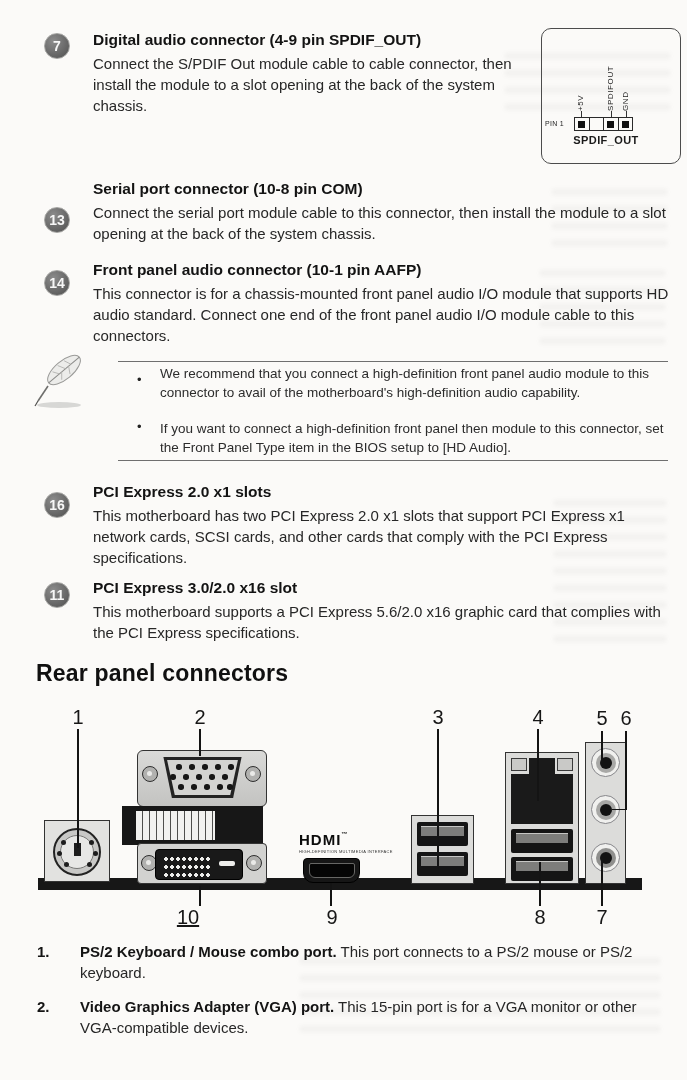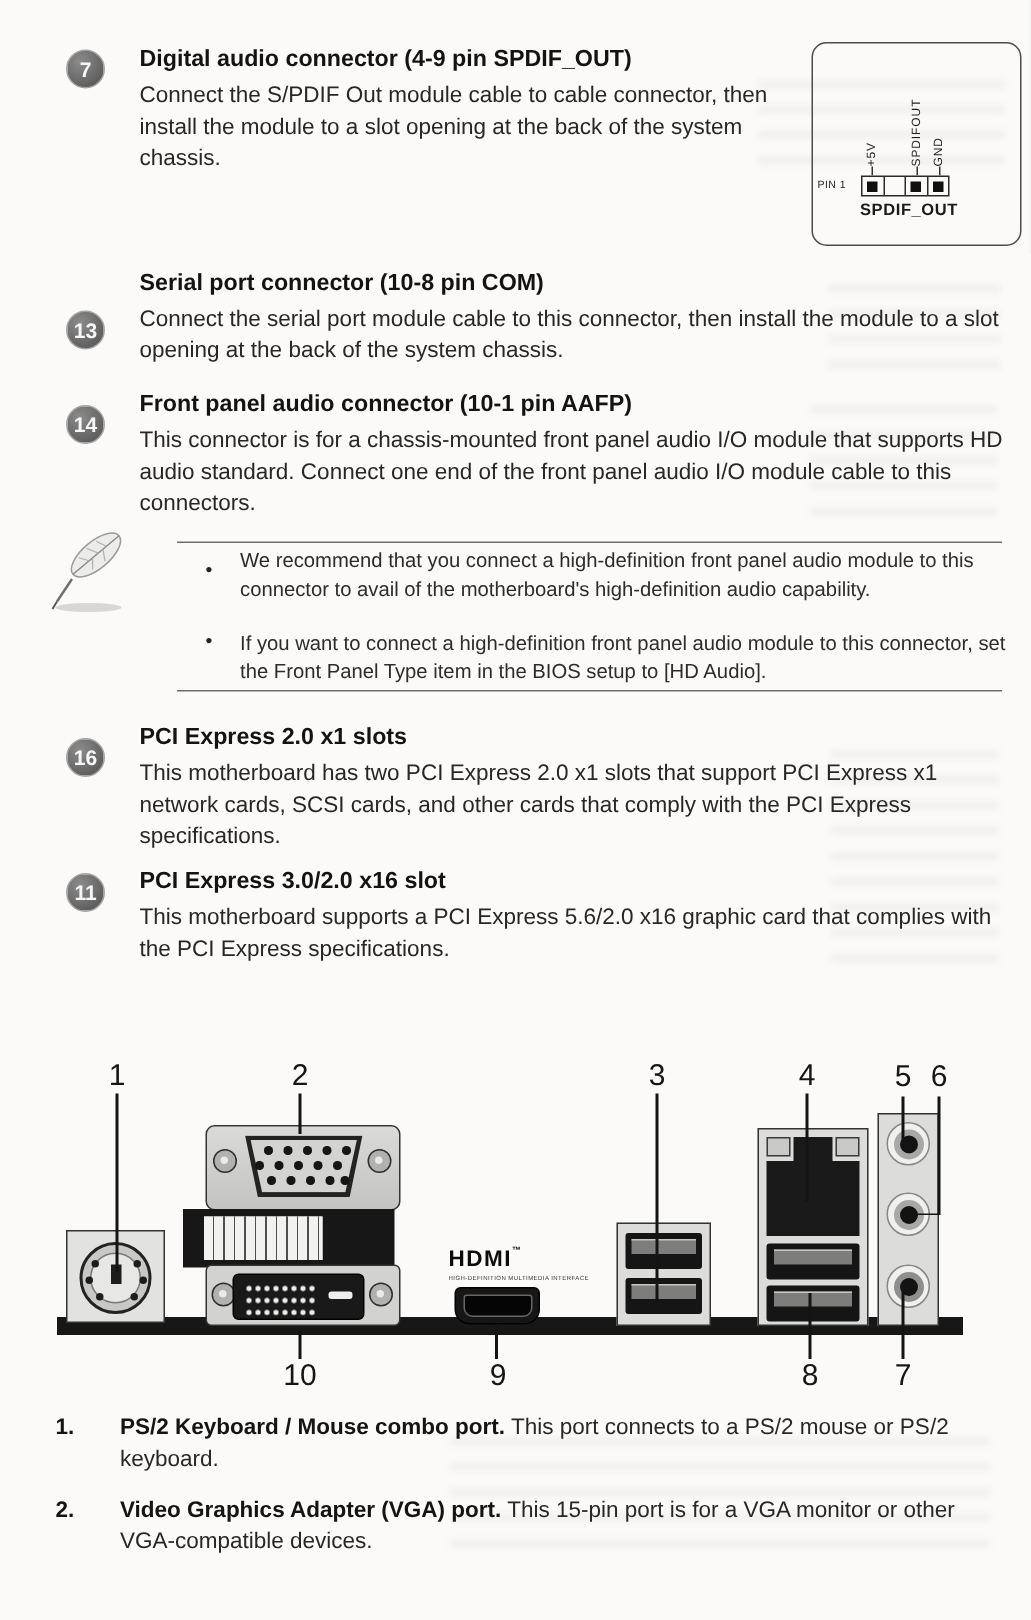--- a/index.html
+++ b/index.html
@@ -143,40 +143,41 @@
         <line x1="28" y1="30" x2="33" y2="24" stroke="#b0b0ae" stroke-width="0.8"></line>
         <line x1="38" y1="31" x2="42" y2="24" stroke="#b0b0ae" stroke-width="0.8"></line>
       </g>
       <path d="M20 40 L10 55" stroke="#6f6f6d" stroke-width="1.6" fill="none"></path>
       <path d="M10 55 L7 60" stroke="#4f4f4d" stroke-width="1.2" fill="none"></path>
     </svg>
     <div class="rule" style="top:361px;"></div>
     <span class="bullet-dot" style="top:372px;">•</span>
     <p class="bullet-text" style="top:352px;margin-top:12px;">We recommend that you connect a high-definition front panel audio module to this connector to avail of the motherboard's high-definition audio capability.</p>
     <span class="bullet-dot" style="top:419px;">•</span>
-    <p class="bullet-text" style="top:419px;">If you want to connect a high-definition front panel audio module to this connector, set the Front Panel Type item in the BIOS setup to [HD Audio].</p>
+    <p class="bullet-text" style="top:419px;">If you want to connect a high-definition front panel then module to this connector, set the Front Panel Type item in the BIOS setup to [HD Audio].</p>
     <div class="rule" style="top:460px;"></div>
   </div>
 
   <section class="conn-item" style="top:483px;">
     <div class="badge" style="top:9px;">
       <span>16</span>
     </div>
     <h3 class="conn-title">PCI Express 2.0 x1 slots</h3>
     <p class="conn-body" style="width:585px;">This motherboard has two PCI Express 2.0 x1 slots that support PCI Express x1 network cards, SCSI cards, and other cards that comply with the PCI Express specifications.</p>
   </section>
 
   <section class="conn-item" style="top:579px;">
     <div class="badge" style="top:3px;">
       <span>11</span>
     </div>
     <h3 class="conn-title">PCI Express 3.0/2.0 x16 slot</h3>
     <p class="conn-body" style="width:585px;">This motherboard supports a PCI Express 5.6/2.0 x16 graphic card that complies with the PCI Express specifications.</p>
   </section>
 
+  <h2 class="section-heading">Rear panel connectors</h2>
 
   <div class="layer">
 
     <span class="num" style="left:65px;top:706px;">1</span>
     <span class="num" style="left:187px;top:706px;">2</span>
     <span class="num" style="left:425px;top:706px;">3</span>
     <span class="num" style="left:525px;top:706px;">4</span>
     <span class="num" style="left:589px;top:707px;">5</span>
     <span class="num" style="left:613px;top:707px;">6</span>
 
@@ -284,21 +285,21 @@
     <div class="cline" style="left:437px;top:729px;height:140px;"></div>
     <div class="cline" style="left:537px;top:729px;height:72px;"></div>
     <div class="cline" style="left:601px;top:731px;height:32px;"></div>
     <div class="cline" style="left:625px;top:731px;height:79px;"></div>
     <div class="clineh" style="left:612px;top:808.5px;width:14px;"></div>
     <div class="cline" style="left:601px;top:858px;height:48px;"></div>
     <div class="cline" style="left:539px;top:862px;height:44px;"></div>
     <div class="cline" style="left:330px;top:883px;height:23px;"></div>
     <div class="cline" style="left:199px;top:886px;height:20px;"></div>
 
-    <span class="num" style="left:187px;top:906px;">10</span>
+    <span class="num" style="left:175px;top:906px;text-decoration:underline;">10</span>
     <span class="num" style="left:319px;top:906px;">9</span>
     <span class="num" style="left:527px;top:906px;">8</span>
     <span class="num" style="left:589px;top:906px;">7</span>
   </div>
 
   <div class="plist-item" style="top:941px;">
     <span class="plist-num">1.</span>
     <p class="plist-text"><span class="plist-title">PS/2 Keyboard / Mouse combo port.</span><span> This port connects to a PS/2 mouse or PS/2 keyboard.</span></p>
   </div>
   <div class="plist-item" style="top:996px;">

